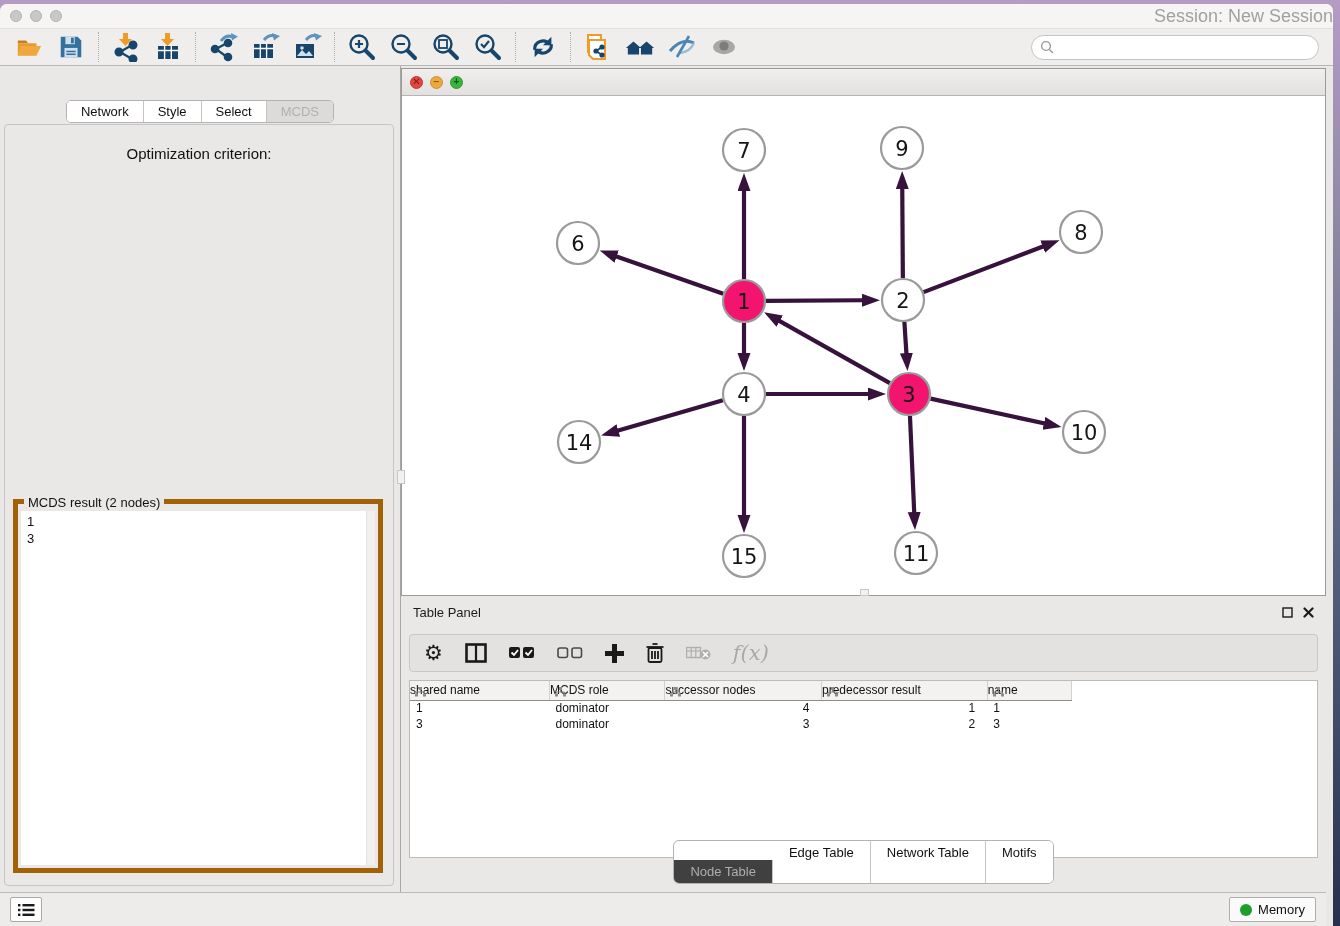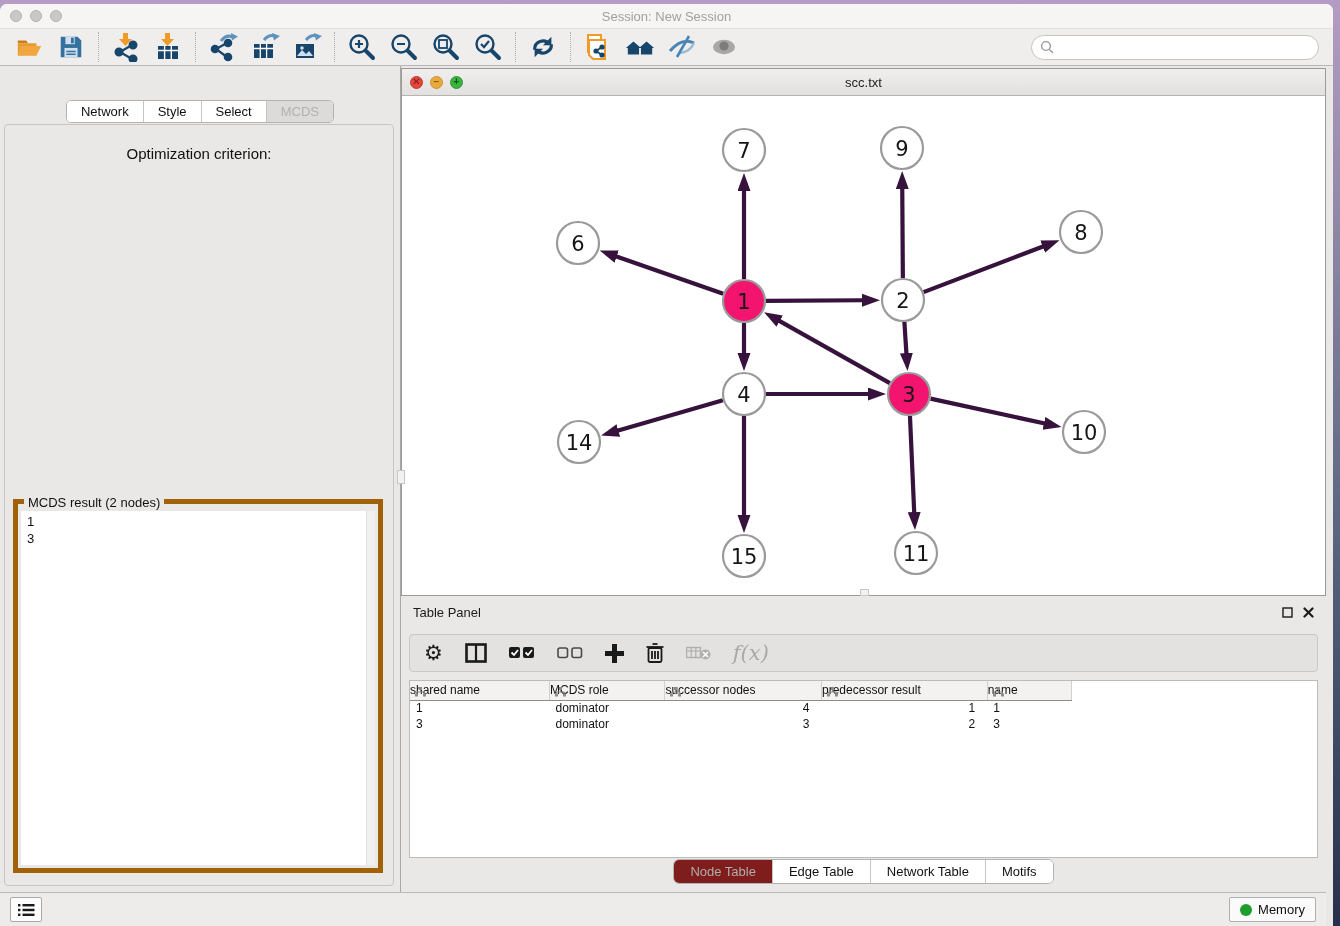--- a/index.html
+++ b/index.html
@@ -6,21 +6,21 @@
   html,body { width:1340px; height:926px; overflow:hidden;
     font-family:"Liberation Sans","DejaVu Sans",sans-serif; }
   body { background:linear-gradient(180deg,#b49cc4 0%,#8d87a4 25%,#56627c 60%,#26304a 100%); position:relative; }
 
   
   .app { position:absolute; left:0; top:4px; width:1333px; height:922px;
     background:#e9e8e7; border-radius:7px 7px 0 0; overflow:hidden; }
   .titlebar { height:24px; background:#f6f5f4; display:flex; align-items:center; position:relative; }
   .lights { display:flex; gap:8px; margin-left:10px; }
   .light { width:12px; height:12px; border-radius:50%; background:#c9c8c7; border:1px solid #b3b2b1; }
-  .win-title { position:absolute; left:0; right:0; text-align:center; font-size:13px; color:#a2a09e; }
+  .win-title { position:absolute; left:0; right:0; text-align:right; font-size:18px; color:#a2a09e; }
 
   .toolbar { height:38px; background:#efeeec; border-top:1px solid #e0dfde; border-bottom:1px solid #b9b8b6;
     display:flex; align-items:center; padding:0 10px; }
   .tb-group { display:flex; align-items:center; gap:12px; padding:0 12px; }
   .tb-sep { width:1px; height:30px; border-left:1px dotted #aeadac; }
   .tb-icon { width:30px; height:30px; display:flex; align-items:center; justify-content:center; cursor:default; }
   .search-wrap { margin-left:auto; margin-right:4px; }
   .search { width:288px; height:25px; background:#fff; border:1px solid #c4c3c2; border-radius:13px;
     display:flex; align-items:center; padding:0 8px; gap:5px; }
   .search input { border:none; outline:none; flex:1; font-size:13px; background:transparent; }
@@ -81,21 +81,21 @@
   table.ntable { border-collapse:collapse; width:662px; font-size:12px; table-layout:fixed; }
   .ntable th { background:#f3f2f1; font-weight:normal; color:#111; height:19px; border-right:1px solid #d2d1d0;
     border-bottom:1px solid #8e8d8c; position:relative; text-align:left; }
   .ntable th .hier { position:absolute; left:5px; top:5px; }
   .ntable td { height:16px; padding:0 6px; color:#111; }
   .ntable td.r { text-align:right; padding-right:12px; }
   .tp-tabs { position:absolute; bottom:8px; left:0; right:0; display:flex; justify-content:center; }
   .tp-tabgroup { display:flex; border:1px solid #b4b3b2; border-radius:6px; overflow:hidden; background:#fff; }
   .tp-tab { font-size:13px; padding:4px 16px; background:#fff; color:#111; border-right:1px solid #c6c5c4; }
   .tp-tab:last-child { border-right:none; }
-  .tp-tab.active { background:#7f1d1d; color:#aeadac; }
+  .tp-tab.active { background:#404040; color:#aeadac;margin-top:19px; }
 
   
   .statusbar { position:absolute; left:0; right:7px; bottom:0; height:34px; background:#edecea;
     border-top:1px solid #bcbbba; display:flex; align-items:center; padding:0 10px; }
   .status-btn { width:32px; height:25px; background:#fdfdfd; border:1px solid #aaa9a8; border-radius:2px;
     display:flex; align-items:center; justify-content:center; }
   .memory-btn { margin-left:auto; height:25px; background:#fbfafa; border:1px solid #b0afae; border-radius:2px;
     display:flex; align-items:center; gap:6px; padding:0 10px; font-size:13px; color:#111; }
   .memdot { width:12px; height:12px; border-radius:50%; background:#1e9e2a; }
 </style>
@@ -318,21 +318,20 @@
 
     <div class="rpane">
 
       <div class="netwin">
         <div class="netwin-bar">
           <div class="lights" style="margin-left:8px; gap:7px;">
             <div class="tl red">✕</div>
             <div class="tl yellow">−</div>
             <div class="tl green">+</div>
           </div>
-          <div class="netwin-title">scc.txt</div>
         </div>
         <div class="canvas">
           <svg width="923" height="499" viewBox="0 0 923 499">
               <defs>
                 <marker id="arw" markerUnits="userSpaceOnUse" markerWidth="22" markerHeight="16" refX="1" refY="6.5" orient="auto">
                   <path d="M0,0 L18,6.5 L0,13 Z" fill="#36123c"></path>
                 </marker>
               </defs>
               <line x1="342" y1="183" x2="342" y2="94" stroke="#36123c" stroke-width="4.2" marker-end="url(#arw)"></line>
               <line x1="321.23121807335133" y1="197.7434376400866" x2="213.76142168481576" y2="160.19374974529708" stroke="#36123c" stroke-width="4.2" marker-end="url(#arw)"></line>

